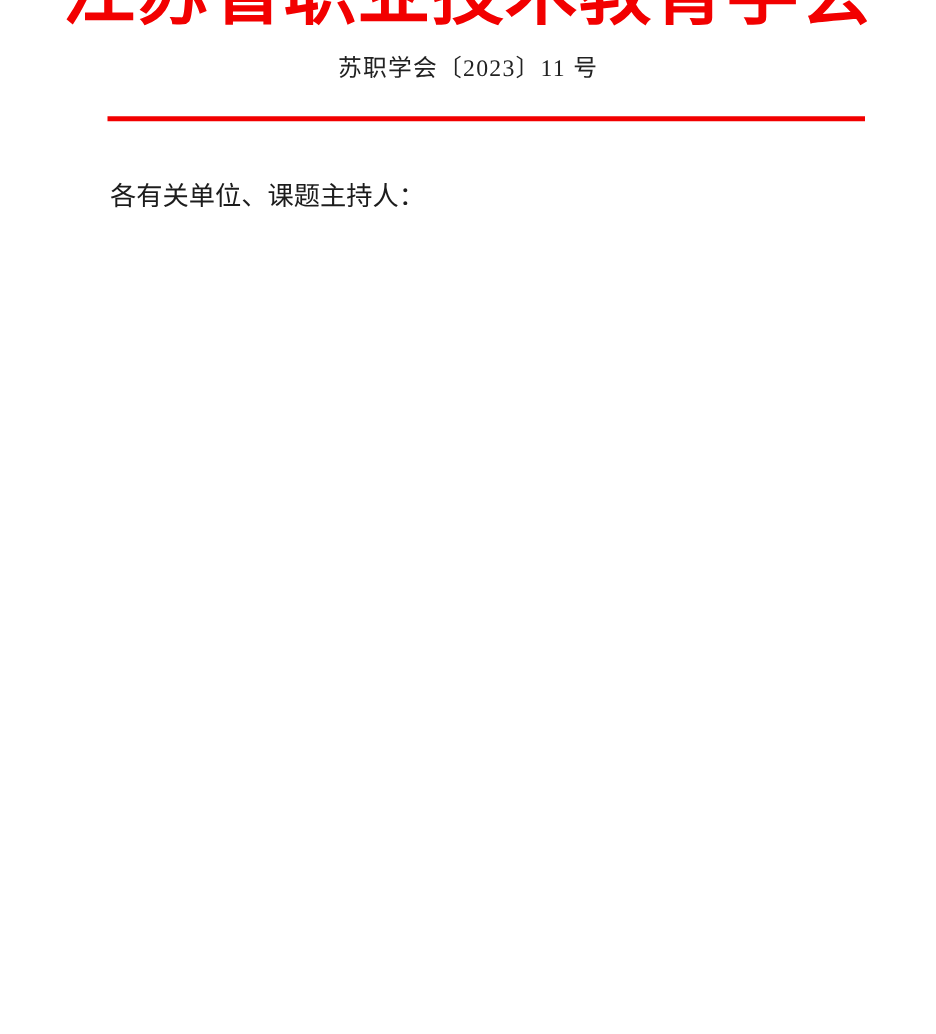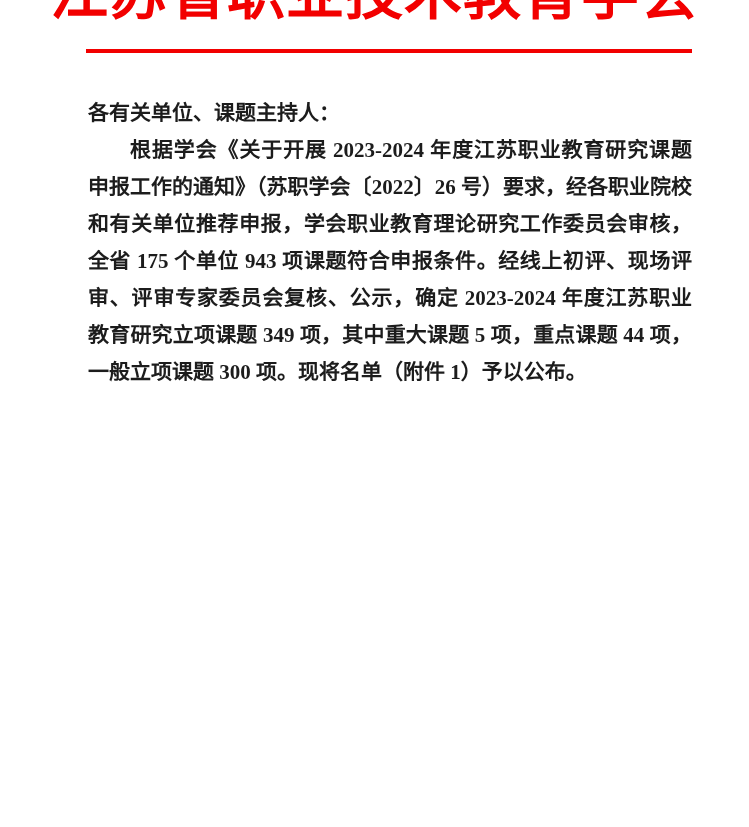--- a/index.html
+++ b/index.html
@@ -58,42 +58,41 @@
     color: #000000;
   }
   
   .body {
     margin: 30px 0 0 88px;
     width: 604px;
     font-size: 21px;
     line-height: 37px;
     text-align: justify;
     color: #1c1c1c;
-    font-weight: bold;
   }
   .salutation {
     text-align: left;
   }
   .para {
     text-indent: 2em;
   }
 </style>
 </head>
 <body>
 
 <div id="page">
 
   <div class="masthead">
     <span class="masthead-text">江苏省职业技术教育学会</span>
   </div>
 
+  <div class="doc-number">苏职学会〔2023〕11 号</div>
 
   <div class="red-rule"></div>
 
   <div class="title">
   </div>
 
   <div class="body">
     <div class="salutation">各有关单位、课题主持人：</div>
-    <div class="para">根据学会《关于开展 2023-2024 年度江苏职业教育研究课题申报工作的通知》（苏职学会〔2022〕26 号）要求，经各职业院校和有关单位推荐申报，学会职业教育理论研究工作委员会审核，全省 175 个单位 943 项课题符合申报条件。经线上初评、现场评审、评审专家委员会复核、公示，确定 2023-2024 年度江苏职业教育研究立项课题 349 项，其中重大课题 5 项，重点课题 44 项，一般立项课题 300 项。现将名单（附件 1）予以公布。</div>
   </div>
 
 </div>
 
 </body></html>

